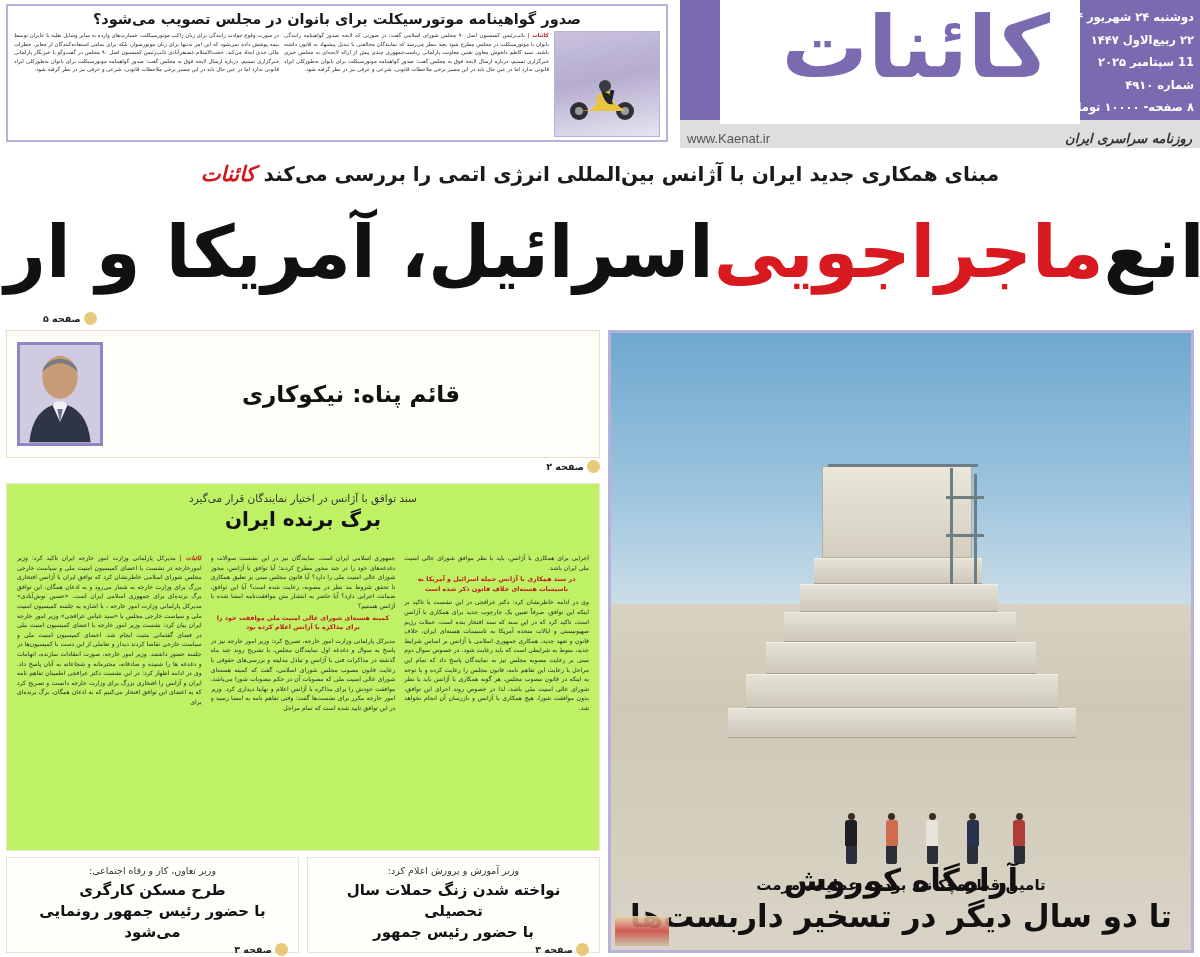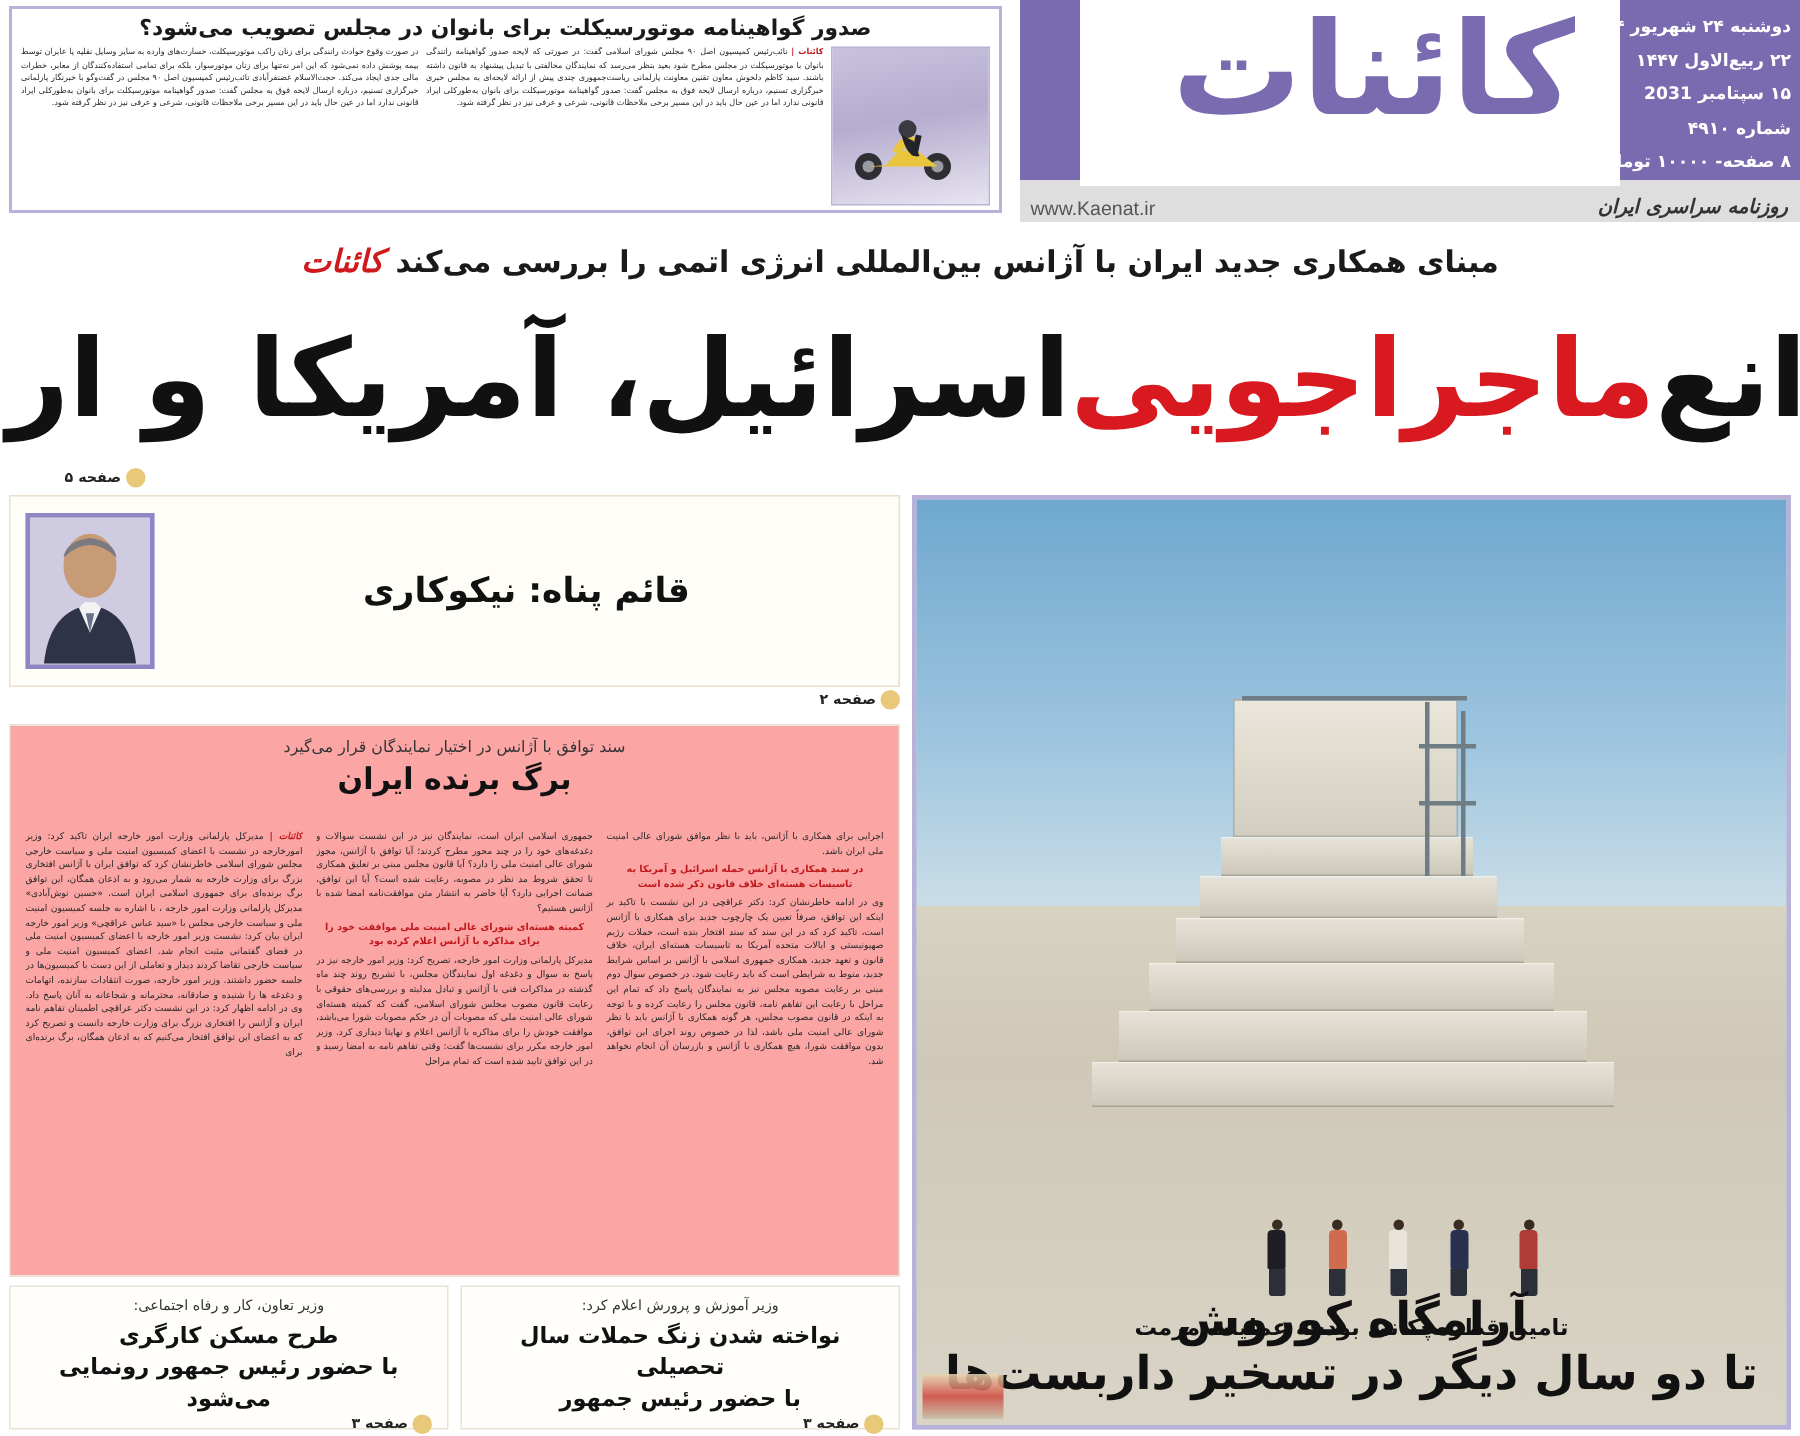--- a/index.html
+++ b/index.html
@@ -249,21 +249,21 @@
     position: relative;
     overflow: hidden;
   }
   .badge-feature {
     margin: 2px 0 0 0;
     align-self: flex-end;
   }
 
   .article-block {
     border: 1px solid #ece6d6;
-    background: #fca5a5;
+    background: #bef264;
     flex: 1;
     padding: 8px 10px 6px 10px;
     display: flex;
     flex-direction: column;
     min-height: 0;
   }
   .kicker {
     text-align: center;
     font-size: 10.5px;
     color: #333;
@@ -431,21 +431,21 @@
   <div class="grayband"></div>
 
   <div class="logo-area">
     <div class="logo-whitebg"></div>
     <div class="logo-word logo-word-top">کائنات</div>
   </div>
 
   <div class="dateblock">
     <div>دوشنبه ۲۴ شهریور ۱۴۰۴</div>
     <div>۲۲ ربیع‌الاول ۱۴۴۷</div>
-    <div>۱۵ سپتامبر 2031</div>
+    <div>11 سپتامبر ۲۰۲۵</div>
     <div>شماره ۴۹۱۰</div>
     <div>۸ صفحه- ۱۰۰۰۰ تومان</div>
   </div>
 
   <div class="masthead-foot">
     <span class="sarasari">روزنامه سراسری ایران</span>
     <span class="site-url">www.Kaenat.ir</span>
   </div>
 </div>
 

